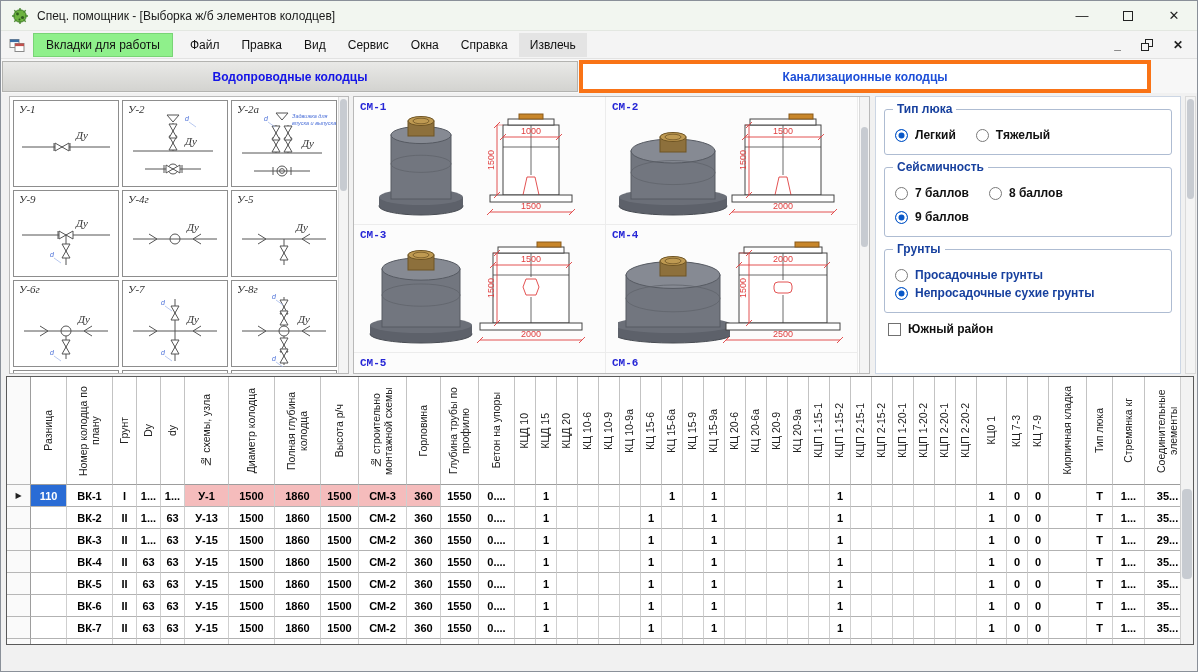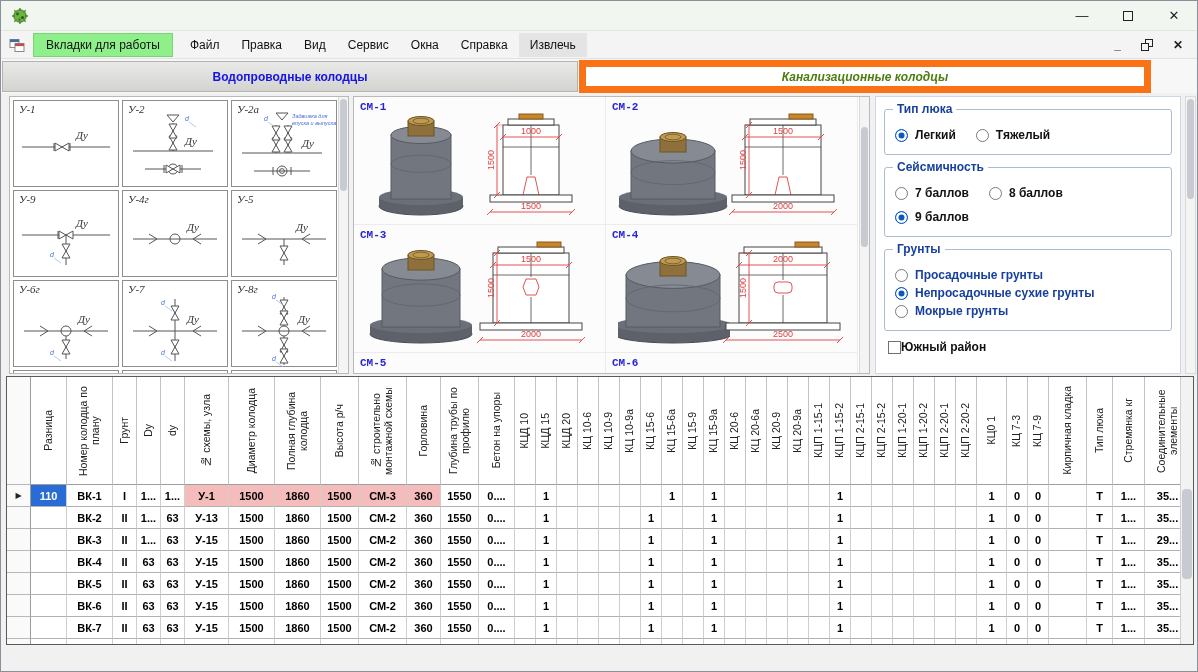--- a/index.html
+++ b/index.html
@@ -25,21 +25,21 @@
   .mdibtn { font-size:12px; font-weight:bold; color:#222; }
   .restoreglyph { position:relative; width:12px; height:12px; display:inline-block; }
   .restoreglyph i { position:absolute; width:8px; height:8px; border:1px solid #222; background:#f4f4f4; }
   .restoreglyph i:nth-child(1){ right:0; top:0; }
   .restoreglyph i:nth-child(2){ left:0; bottom:0; }
 
   
   .tabstrip { position:absolute; top:58px; left:0; right:0; height:34px; background:#f7f7f7; }
   .tab { position:absolute; top:2px; height:31px; display:flex; align-items:center; justify-content:center; font-size:12px; font-weight:bold; cursor:default; }
   .tab.active { left:1px; width:576px; background:linear-gradient(#e9e9e7,#d3d3d0); border:1px solid #b3b3b0; color:#1414e6; }
-  .tab.inactive { left:578px; width:572px; background:#ffffff; border:7px solid #f97316; color:#4d7c0f; top:1px; height:33px;font-style:italic; }
+  .tab.inactive { left:578px; width:572px; background:#ffffff; border:4px solid #f97316; color:#1d4ed8; top:1px; height:33px; }
 
   
   .main { position:absolute; top:92px; left:0; right:0; height:283px; background:#f1f1f1; }
   .panel { position:absolute; top:3px; background:#fff; border:1px solid #b9b9b9; overflow:hidden; }
   .panel-schemes { left:8px; width:340px; height:278px; }
   .panel-wells { left:352px; width:517px; height:278px; }
   .panel-opts { left:874px; width:306px; height:278px; border-color:#ccd6e4; }
 
   .scheme-grid { position:absolute; left:0; top:0; width:328px; height:276px; display:grid; grid-template-columns:repeat(3,106px); grid-auto-rows:87px; gap:3px; padding:3px; }
   .scheme-cell { position:relative; border:1px solid #8d8d8d; background:#fff; }
@@ -58,21 +58,21 @@
   .group { position:relative; border:1px solid #aebcd2; border-radius:3px; margin:12px 8px 0 8px; padding:14px 8px 8px 8px; }
   .group-title { position:absolute; top:-8px; left:8px; background:#fff; padding:0 4px; font-size:12px; font-weight:bold; color:#17409e; }
   .opt { display:flex; align-items:center; gap:7px; margin:4px 2px; }
   .optrow { display:flex; flex-wrap:wrap; }
   .optrow .opt { margin-right:18px; }
   .optrow .opt.wrapnew { flex-basis:100%; margin-top:6px; }
   .radio { width:13px; height:13px; border-radius:50%; border:1px solid #7a7a7a; background:#fff; flex:0 0 auto; }
   .radio.checked { border:1px solid #0a58c8; background:#0a58c8; box-shadow:inset 0 0 0 2.5px #fff, inset 0 0 0 5px #0a58c8; }
   .olabel { font-size:12px; font-weight:bold; color:#111; }
   .olabel.navy { color:#17409e; }
-  .checkrow { display:flex; align-items:center; margin:9px 10px 0 12px; }
+  .checkrow { display:flex; align-items:center; gap:7px; margin:9px 10px 0 12px; }
   .checkbox { width:13px; height:13px; border:1px solid #707070; background:#fff; flex:0 0 auto; }
   .checkbox.disabled { border-color:#bdbdbd; background:#f6f6f6; }
   .olabel.disabled { color:#9d9d9d; }
 
   
   .tablewrap { position:absolute; top:375px; left:5px; width:1188px; height:269px; background:#fff; border:1px solid #5a5a5a; overflow:hidden; }
   .trow { display:flex; }
   .selcell { width:24px; flex:0 0 auto; background:#fafafa; border-right:1px solid #9d9d9d; border-bottom:1px solid #b7b7b7; display:flex; align-items:center; justify-content:center; font-size:8px; color:#222; }
   .th { height:108px; flex:0 0 auto; border-right:1px solid #c3c3c3; border-bottom:1px solid #9d9d9d; display:flex; align-items:center; justify-content:center; overflow:hidden; }
   .th span { writing-mode:vertical-rl; transform:rotate(180deg); font-size:10.5px; color:#222; line-height:1.1; max-height:100px; text-align:center; }
@@ -92,20 +92,21 @@
 <div class="app">
 
   <div class="titlebar">
     <svg class="appicon" viewBox="0 0 18 18">
       <circle cx="9" cy="9" r="6.2" fill="#6db33f" stroke="#3f7a28"></circle>
       <circle cx="6.5" cy="7" r="1.4" fill="#2f5e1e"></circle>
       <circle cx="11.5" cy="10.5" r="1.6" fill="#2f5e1e"></circle>
       <circle cx="8.5" cy="12.5" r="1" fill="#2f5e1e"></circle>
       <path d="M9,1 L9,4 M9,14 L9,17 M1,9 L4,9 M14,9 L17,9 M3.3,3.3 L5.4,5.4 M12.6,12.6 L14.7,14.7 M14.7,3.3 L12.6,5.4 M5.4,12.6 L3.3,14.7" stroke="#4c8c32" stroke-width="1.4"></path>
     </svg>
+    <span class="title">Спец. помощник - [Выборка ж/б элементов колодцев]</span>
     <div class="wincontrols">
       <div class="wbtn">—</div>
       <div class="wbtn">
           <span class="maxglyph"></span>
         </div>
       <div class="wbtn">✕</div>
     </div>
   </div>
 
   <div class="menubar">
@@ -506,24 +507,20 @@
         <div class="group-title">Грунты</div>
         <div id="soil-radios">
             <div class="opt">
               <span class="radio"></span>
               <span class="olabel navy">Просадочные грунты</span>
             </div>
             <div class="opt">
               <span class="radio checked"></span>
               <span class="olabel navy">Непросадочные сухие грунты</span>
             </div>
-            <div class="opt">
-              <span class="radio"></span>
-              <span class="olabel navy">Мокрые грунты</span>
-            </div>
           </div>
       </div>
       <div class="checkrow">
         <span class="checkbox"></span>
         <span class="olabel">Южный район</span>
       </div>
 
     </div>
 
     <div class="vscroll" style="left:1184px;width:11px;top:3px;height:278px;border:1px solid #dadada;">

